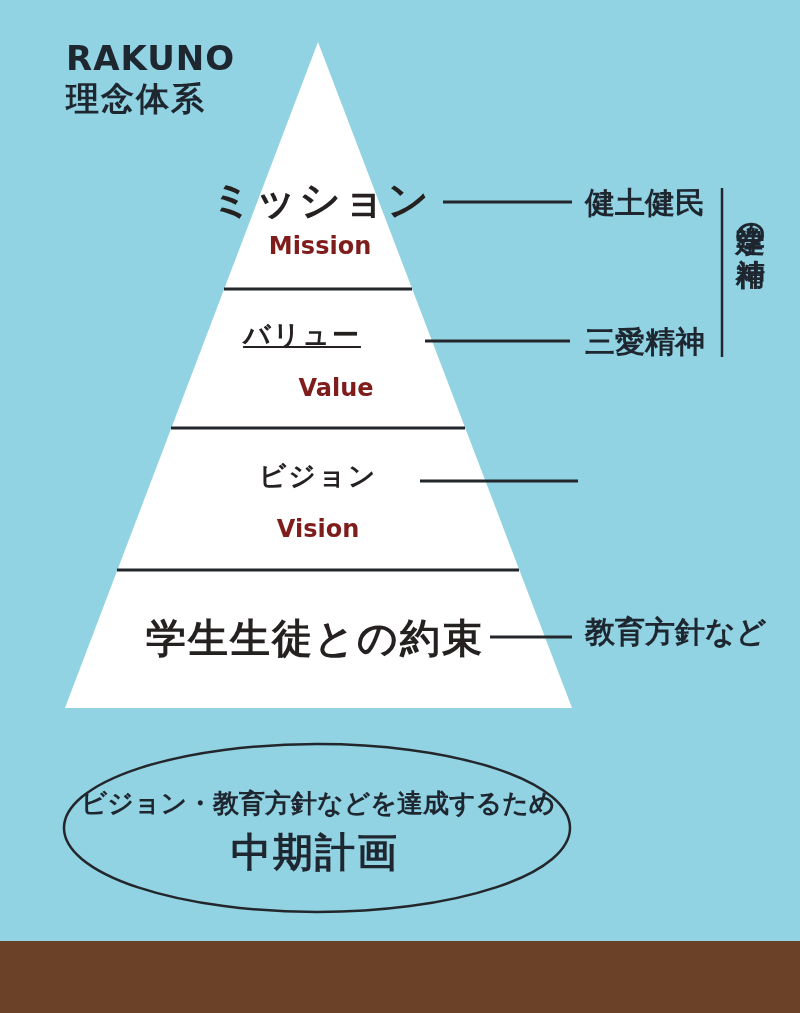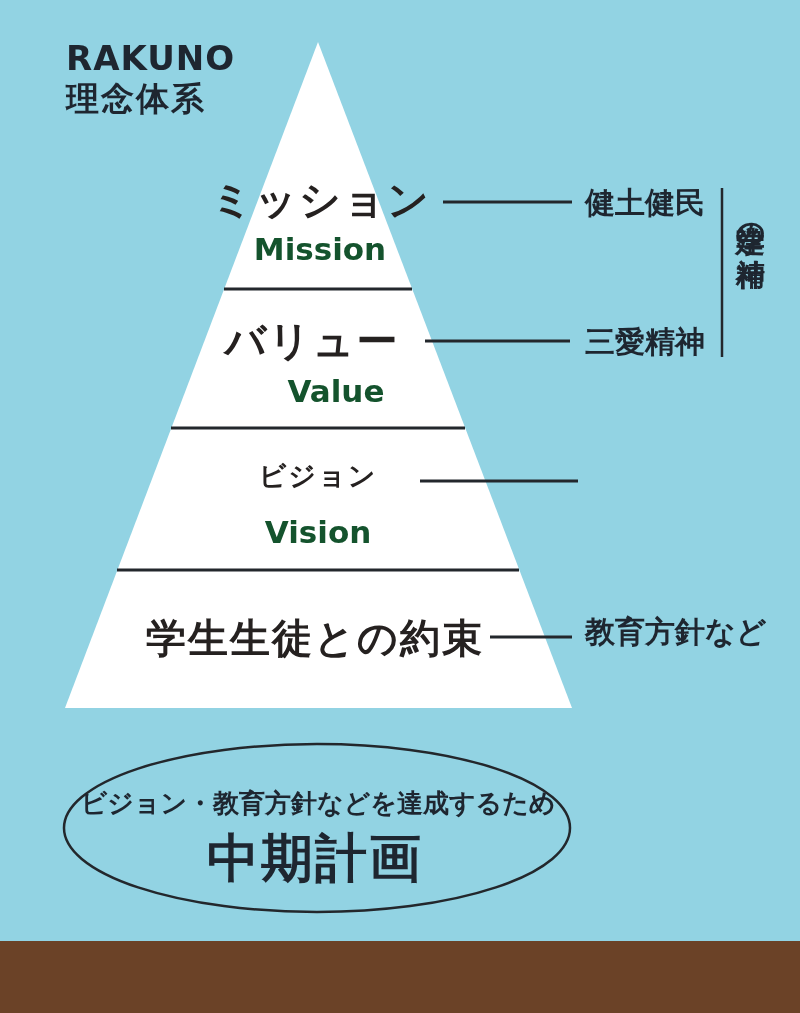--- a/index.html
+++ b/index.html
@@ -39,29 +39,29 @@
     font-weight: 800;
     color: #252120;
     white-space: nowrap;
     line-height: 1;
     letter-spacing: 2px;
   }
   .lv-en {
     position: absolute;
     transform: translateX(-50%);
     font-weight: 600;
-    color: #14532d;
+    color: #7f1d1d;
     white-space: nowrap;
     line-height: 1;
-    font-size: 31px;
+    font-size: 24px;
     text-align: center;
   }
   .jp1 { left: 321px; top: 180px; font-size: 41px; }
   .en1 { left: 320px; top: 234px; }
-  .jp2 { left: 312px; top: 321px; font-size: 41px; }
+  .jp2 { left: 302px; top: 321px; font-size: 27px; text-decoration: underline; }
   .en2 { left: 320px; top: 376px; margin-left: 16px; }
   .jp3 { left: 318px; top: 462px; font-size: 27px; }
   .en3 { left: 318px; top: 517px; }
   .jp4 { left: 315px; top: 618px; font-size: 40px; }
 
   .ann {
     position: absolute;
     left: 585px;
     font-weight: bold;
     color: var(--ink);
@@ -97,21 +97,21 @@
     white-space: nowrap;
     color: var(--ink);
     line-height: 1;
   }
   .ellipse-title {
     position: absolute;
     left: 315px;
     top: 832px;
     transform: translateX(-50%);
     font-weight: 800;
-    font-size: 52px;
+    font-size: 40px;
     white-space: nowrap;
     color: var(--ink);
     letter-spacing: 2px;
     line-height: 1;
   }
 
   .ground {
     position: absolute;
     left: 0;
     top: 941px;

